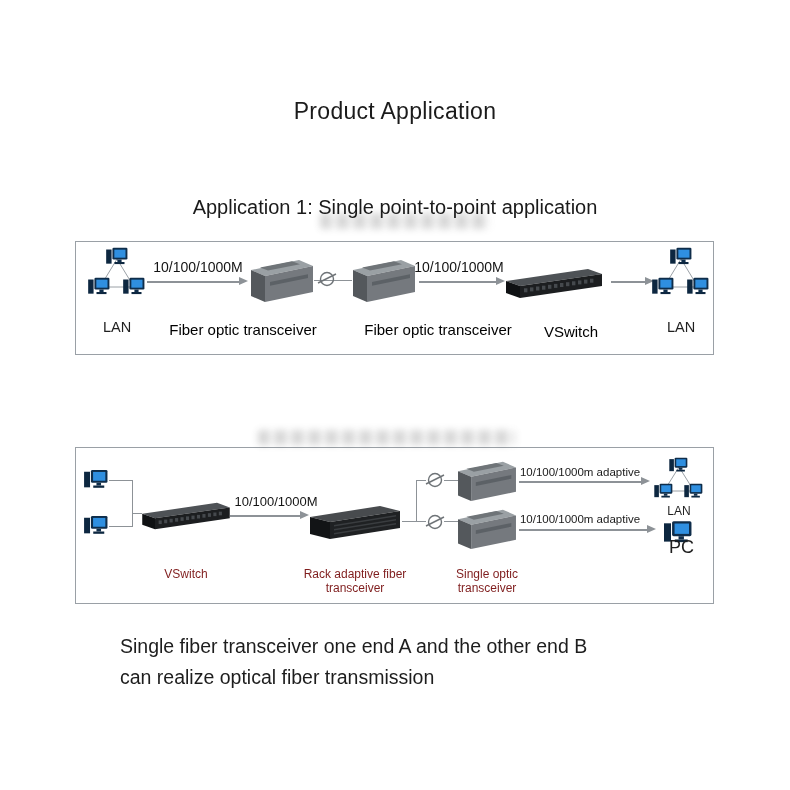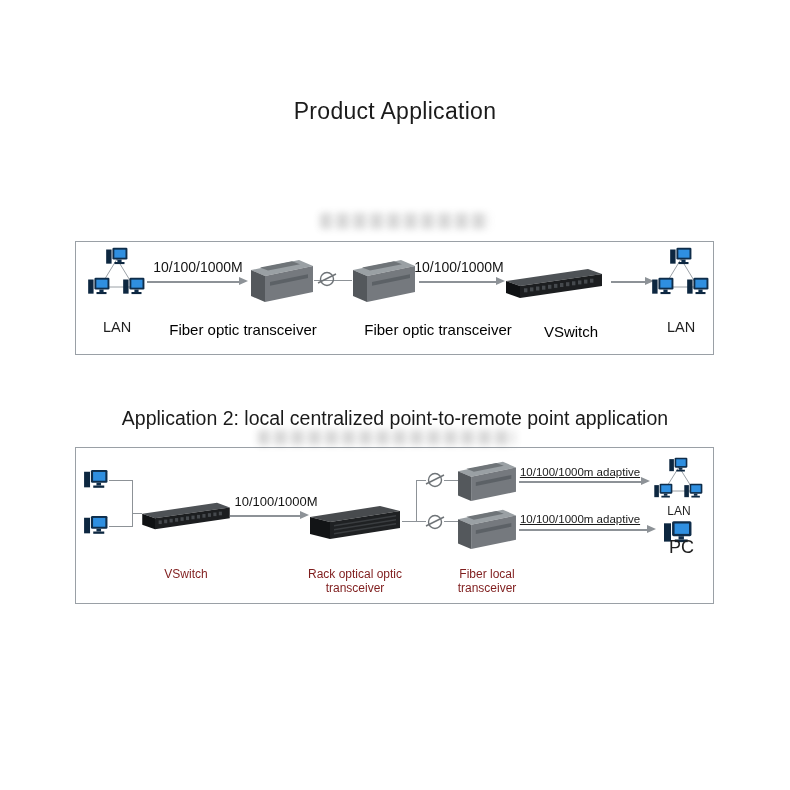--- a/index.html
+++ b/index.html
@@ -9,21 +9,21 @@
   .abs { position:absolute; }
   .title { top:88px; left:0; width:100%; text-align:center; font-size:23px; color:#1b1b1b; letter-spacing:.3px; }
   .h1 { top:186px; left:0; width:100%; text-align:center; font-size:20px; color:#1a1a1a; z-index:2; }
   .h2 { top:397px; left:0; width:100%; text-align:center; font-size:19.5px; color:#1a1a1a; z-index:2; }
   .panel { border:1px solid #9aa0a6; background:#fff; }
   .caption { text-align:center; color:#000000; font-size:15px; }
   .lanlabel { text-align:center; color:#1f1f1f; font-size:14.5px; }
   .caption-sm { text-align:center; color:#7f1d1d; font-size:12px; line-height:14px; }
   .linklabel { text-align:center; color:#141414; font-size:14px; }
   .linklabel-md { text-align:center; color:#141414; font-size:13px; }
-  .linklabel-sm { text-align:center; color:#1a1a1a; font-size:11.5px;text-decoration:underline; }
+  .linklabel-sm { text-align:center; color:#1a1a1a; font-size:11.5px; }
   .line { background:#8d9297; }
   .arrow { background:#8d9297; height:1.6px; }
   .arrow::after { content:""; position:absolute; right:-9px; top:-3.8px; width:0; height:0;
                   border-left:9px solid #8d9297; border-top:4.6px solid transparent; border-bottom:4.6px solid transparent; }
   .smudge { background:repeating-linear-gradient(90deg, rgba(105,105,105,.6) 0 11px, rgba(175,175,175,.25) 11px 17px);
             filter:blur(3.5px); opacity:.45; border-radius:3px; z-index:1; }
   .footer { left:120px; top:621px; font-size:19.5px; color:#1d1d1d; line-height:31px; }
 </style>
 </head>
 <body>
@@ -76,20 +76,21 @@
       <line x1="1" y1="14" x2="19" y2="5" stroke="#6e7377" stroke-width="1.4"></line>
     </symbol>
   </defs>
 </svg>
 
 <div class="canvas">
 
   <div class="abs title">Product Application</div>
 
   <div class="abs smudge" style="left:320px; top:203px; width:170px; height:16px;"></div>
+  <div class="abs h1">Application 1: Single point-to-point application</div>
 
   <div class="abs panel" style="left:75px; top:231px; width:639px; height:114px;"></div>
 
   <div class="abs" style="left:88px; top:237px; width:58px; height:54px;">
     <svg class="abs" style="left:0; top:0;" width="58" height="54">
       <path d="M29 12 L12 40 M29 12 L46 40 M12 40 L46 40" stroke="#9aa0a6" stroke-width="1" fill="none"></path>
     </svg>
     <svg class="abs" style="left:18px; top:0;" width="22" height="20">
         <use href="#sym-pc"></use>
       </svg>
@@ -141,21 +142,20 @@
         <use href="#sym-pc"></use>
       </svg>
   </div>
   <div class="abs lanlabel" style="left:652px; top:309px; width:58px;">LAN</div>
 
   <div class="abs caption" style="left:155px; top:311px; width:176px;">Fiber optic transceiver</div>
   <div class="abs caption" style="left:350px; top:311px; width:176px;">Fiber optic transceiver</div>
   <div class="abs caption" style="left:534px; top:313px; width:74px;">VSwitch</div>
 
   <div class="abs smudge" style="left:258px; top:420px; width:257px; height:15px;"></div>
-  <div class="abs h2">Application 2: local centralized point-to-remote point application</div>
 
   <div class="abs panel" style="left:75px; top:437px; width:639px; height:157px;"></div>
 
   <svg class="abs" style="left:84px; top:459px;" width="24" height="22">
       <use href="#sym-pc"></use>
     </svg>
   <svg class="abs" style="left:84px; top:505px;" width="24" height="22">
       <use href="#sym-pc"></use>
     </svg>
   <div class="abs line" style="left:109px; top:470px; width:24px; height:1.2px;"></div>
@@ -168,21 +168,21 @@
     </svg>
   <div class="abs caption-sm" style="left:140px; top:557px; width:92px;">VSwitch</div>
 
   <div class="abs linklabel-md" style="left:230px; top:484px; width:92px;">10/100/1000M</div>
   <div class="abs arrow" style="left:230px; top:505px; width:70px;"></div>
 
   <svg class="abs" style="left:308px; top:491px;" width="94" height="40">
       <use href="#sym-rack"></use>
     </svg>
   <div class="abs caption-sm" style="left:294px; top:557px; width:122px;">
-    <div>Rack optical optic</div>
+    <div>Rack adaptive fiber</div>
     <div>transceiver</div>
   </div>
 
   <div class="abs line" style="left:402px; top:511px; width:15px; height:1.2px;"></div>
   <div class="abs line" style="left:416px; top:470px; width:1.2px; height:42px;"></div>
 
   <div class="abs line" style="left:416px; top:470px; width:10px; height:1.2px;"></div>
   <svg class="abs" style="left:425px; top:460px;" width="20" height="20">
       <use href="#sym-coil"></use>
     </svg>
@@ -221,18 +221,22 @@
       </svg>
   </div>
   <div class="abs caption-sm" style="left:656px; top:494px; width:46px; color:#1f1f1f;">LAN</div>
 
   <svg class="abs" style="left:664px; top:510px;" width="28" height="26">
       <use href="#sym-pc"></use>
     </svg>
   <div class="abs" style="left:662px; top:527px; width:32px; text-align:right; font-size:18px; color:#1f1f1f;">PC</div>
 
   <div class="abs caption-sm" style="left:436px; top:557px; width:102px;">
-    <div>Fiber local</div>
+    <div>Single optic</div>
     <div>transceiver</div>
   </div>
 
+  <div class="abs footer">
+    <div>Single fiber transceiver one end A and the other end B</div>
+    <div>can realize optical fiber transmission</div>
+  </div>
 
 </div>
 
 </body></html>

